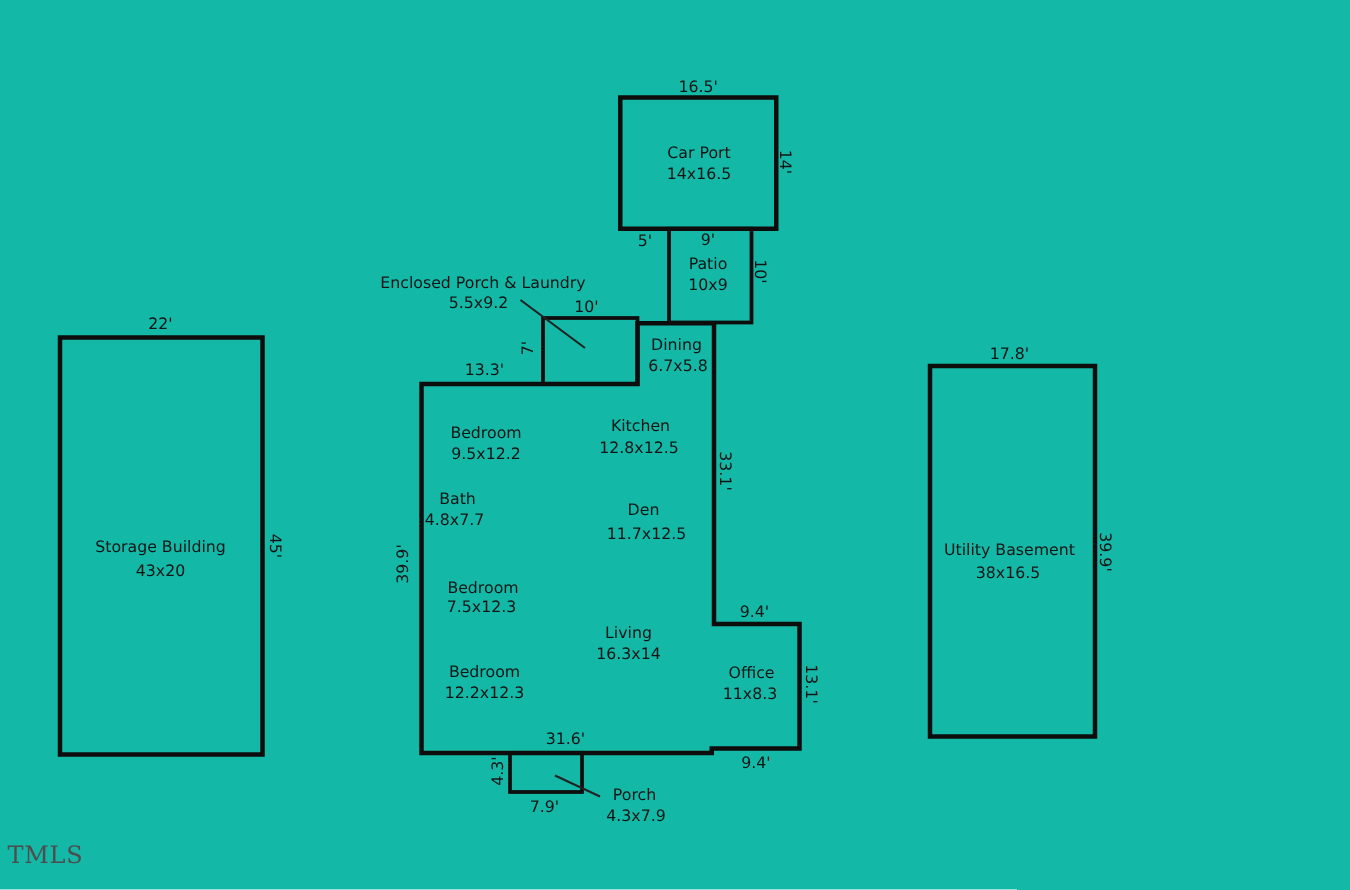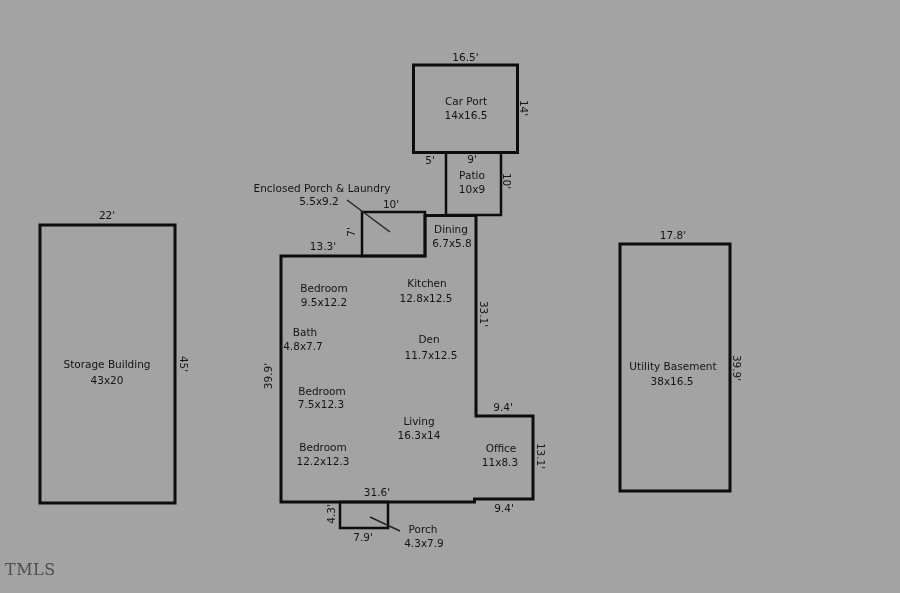--- a/index.html
+++ b/index.html
@@ -4,21 +4,21 @@
 <style>
   html, body {
     margin: 0;
     padding: 0;
     background: #ffffff;
   }
   .stage {
     position: relative;
     width: 900px;
     height: 593px;
-    background: #a3a3a3;
+    background: #14b8a6;
     overflow: hidden;
   }
   svg {
     display: block;
   }
   .wall {
     fill: none;
     stroke: #0d0d0d;
   }
   .wall-3 { stroke-width: 3; }

